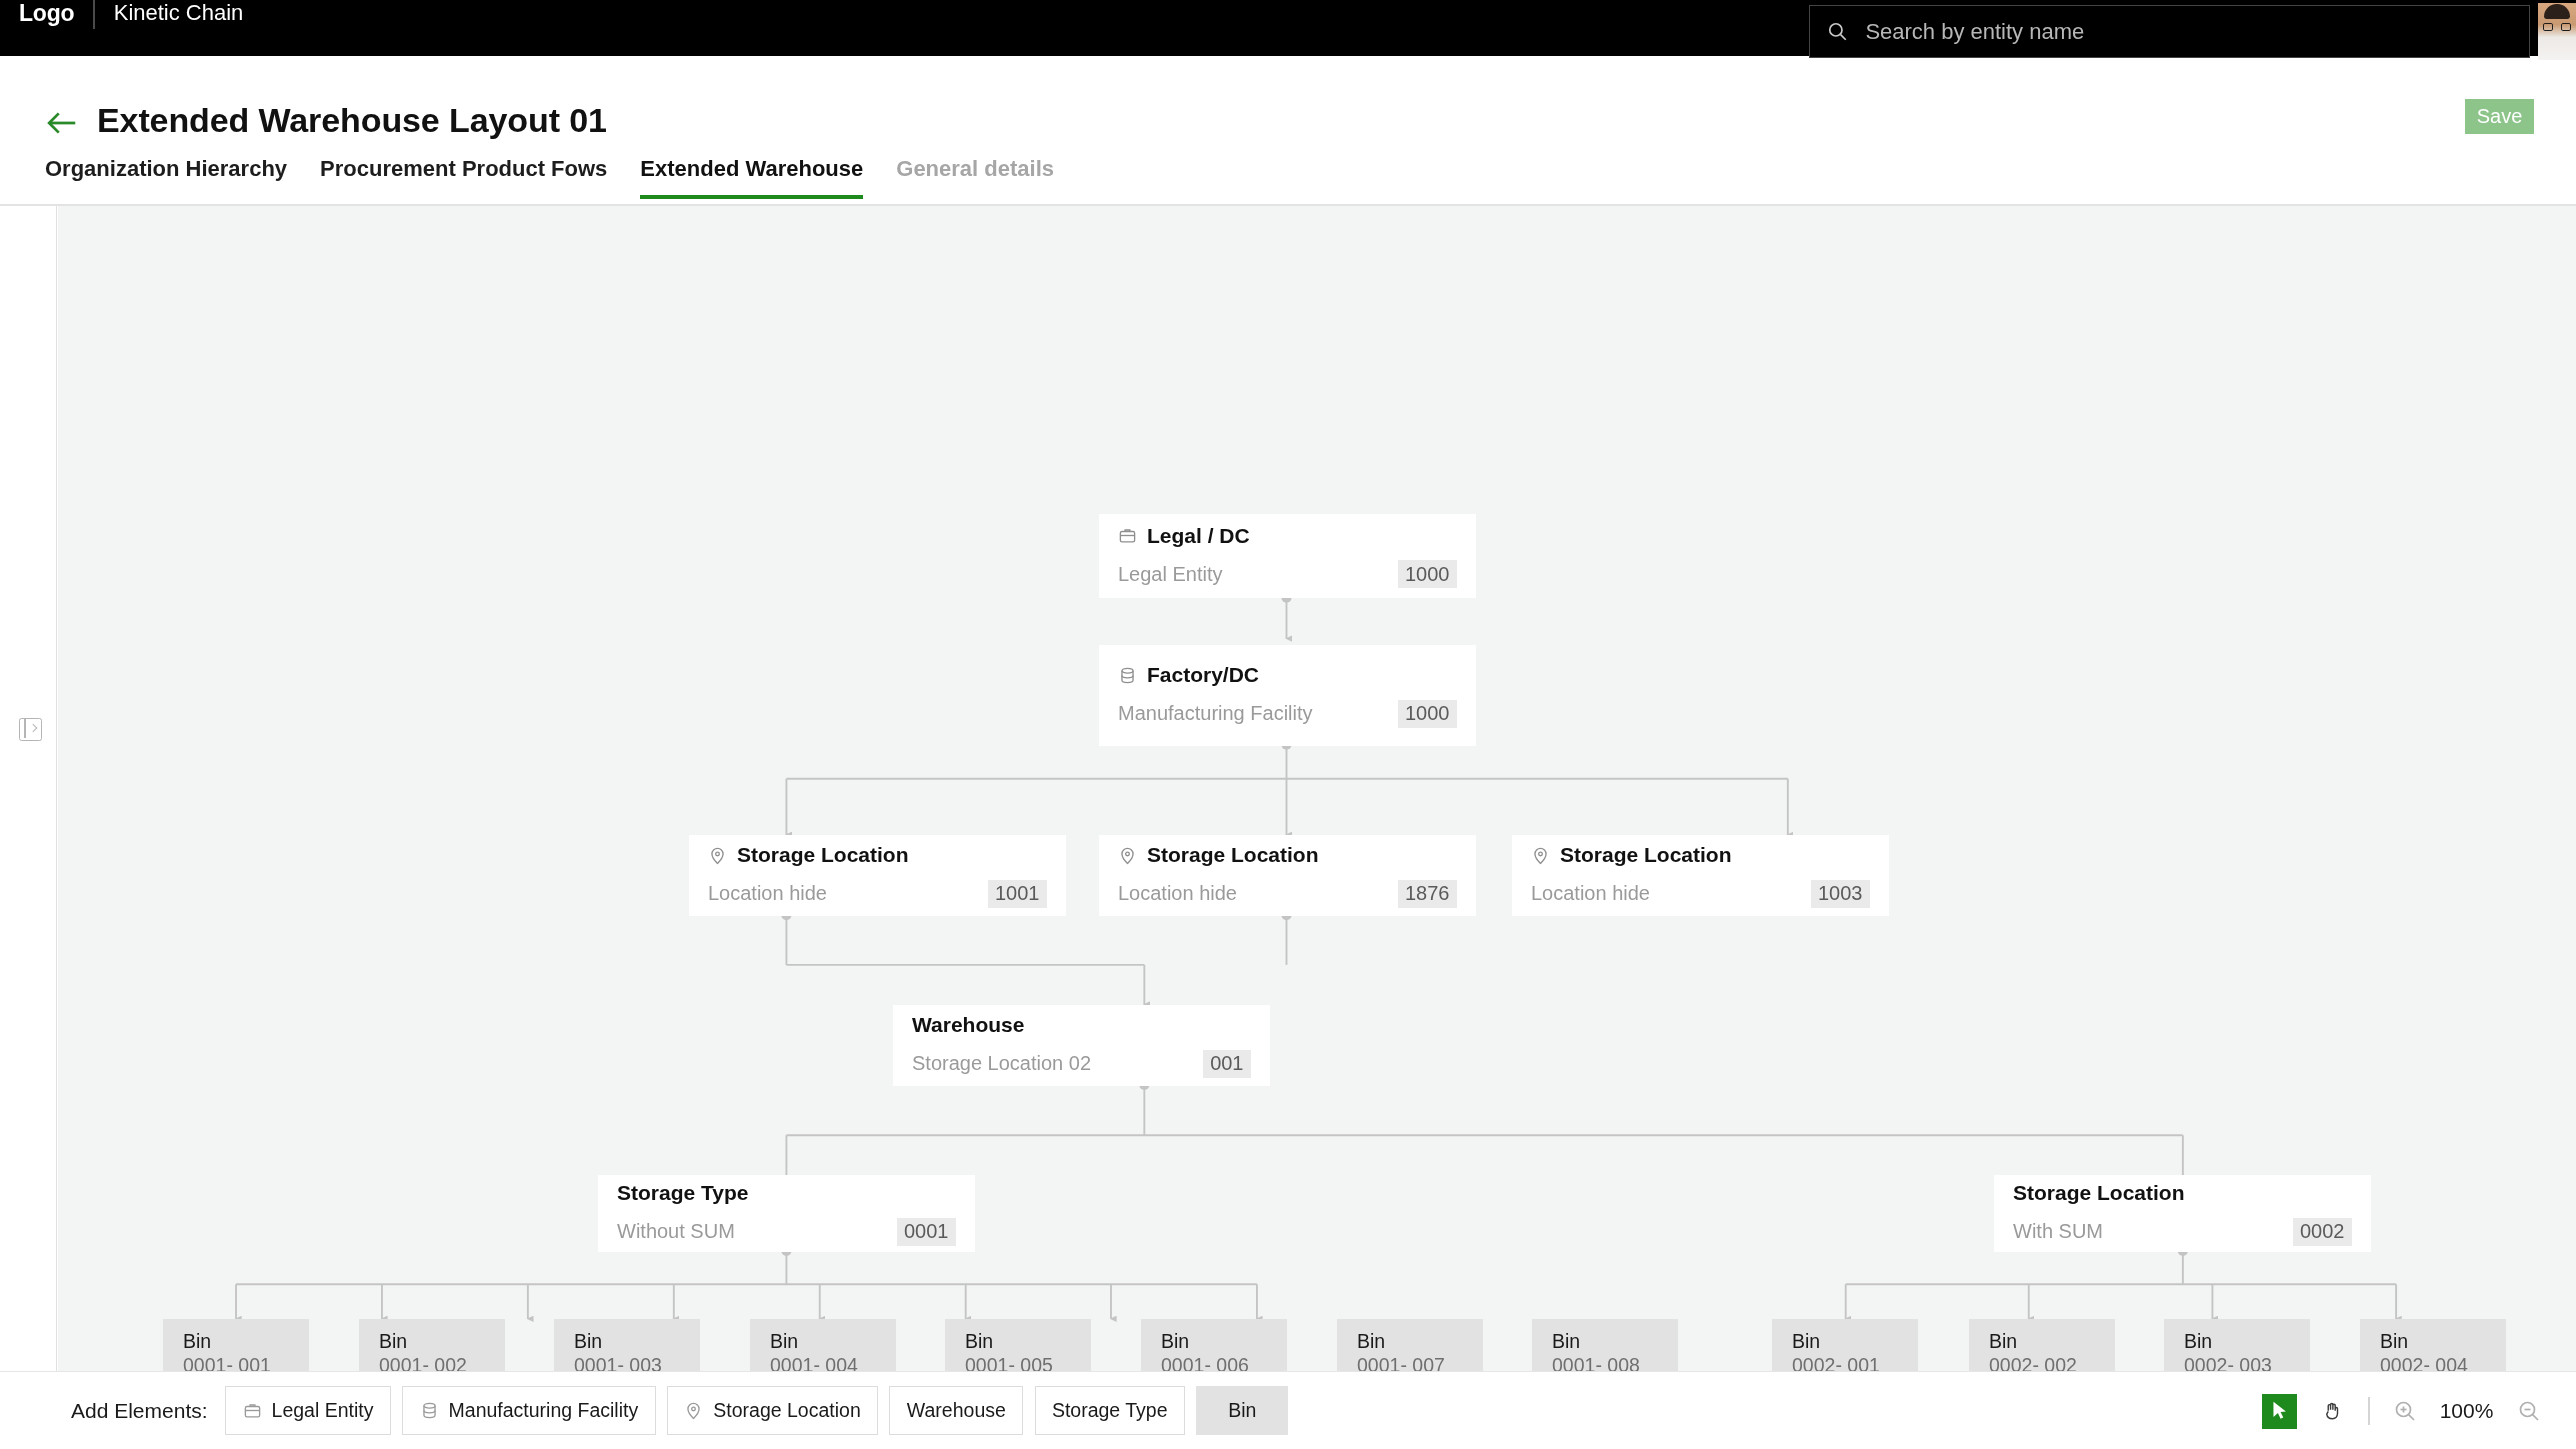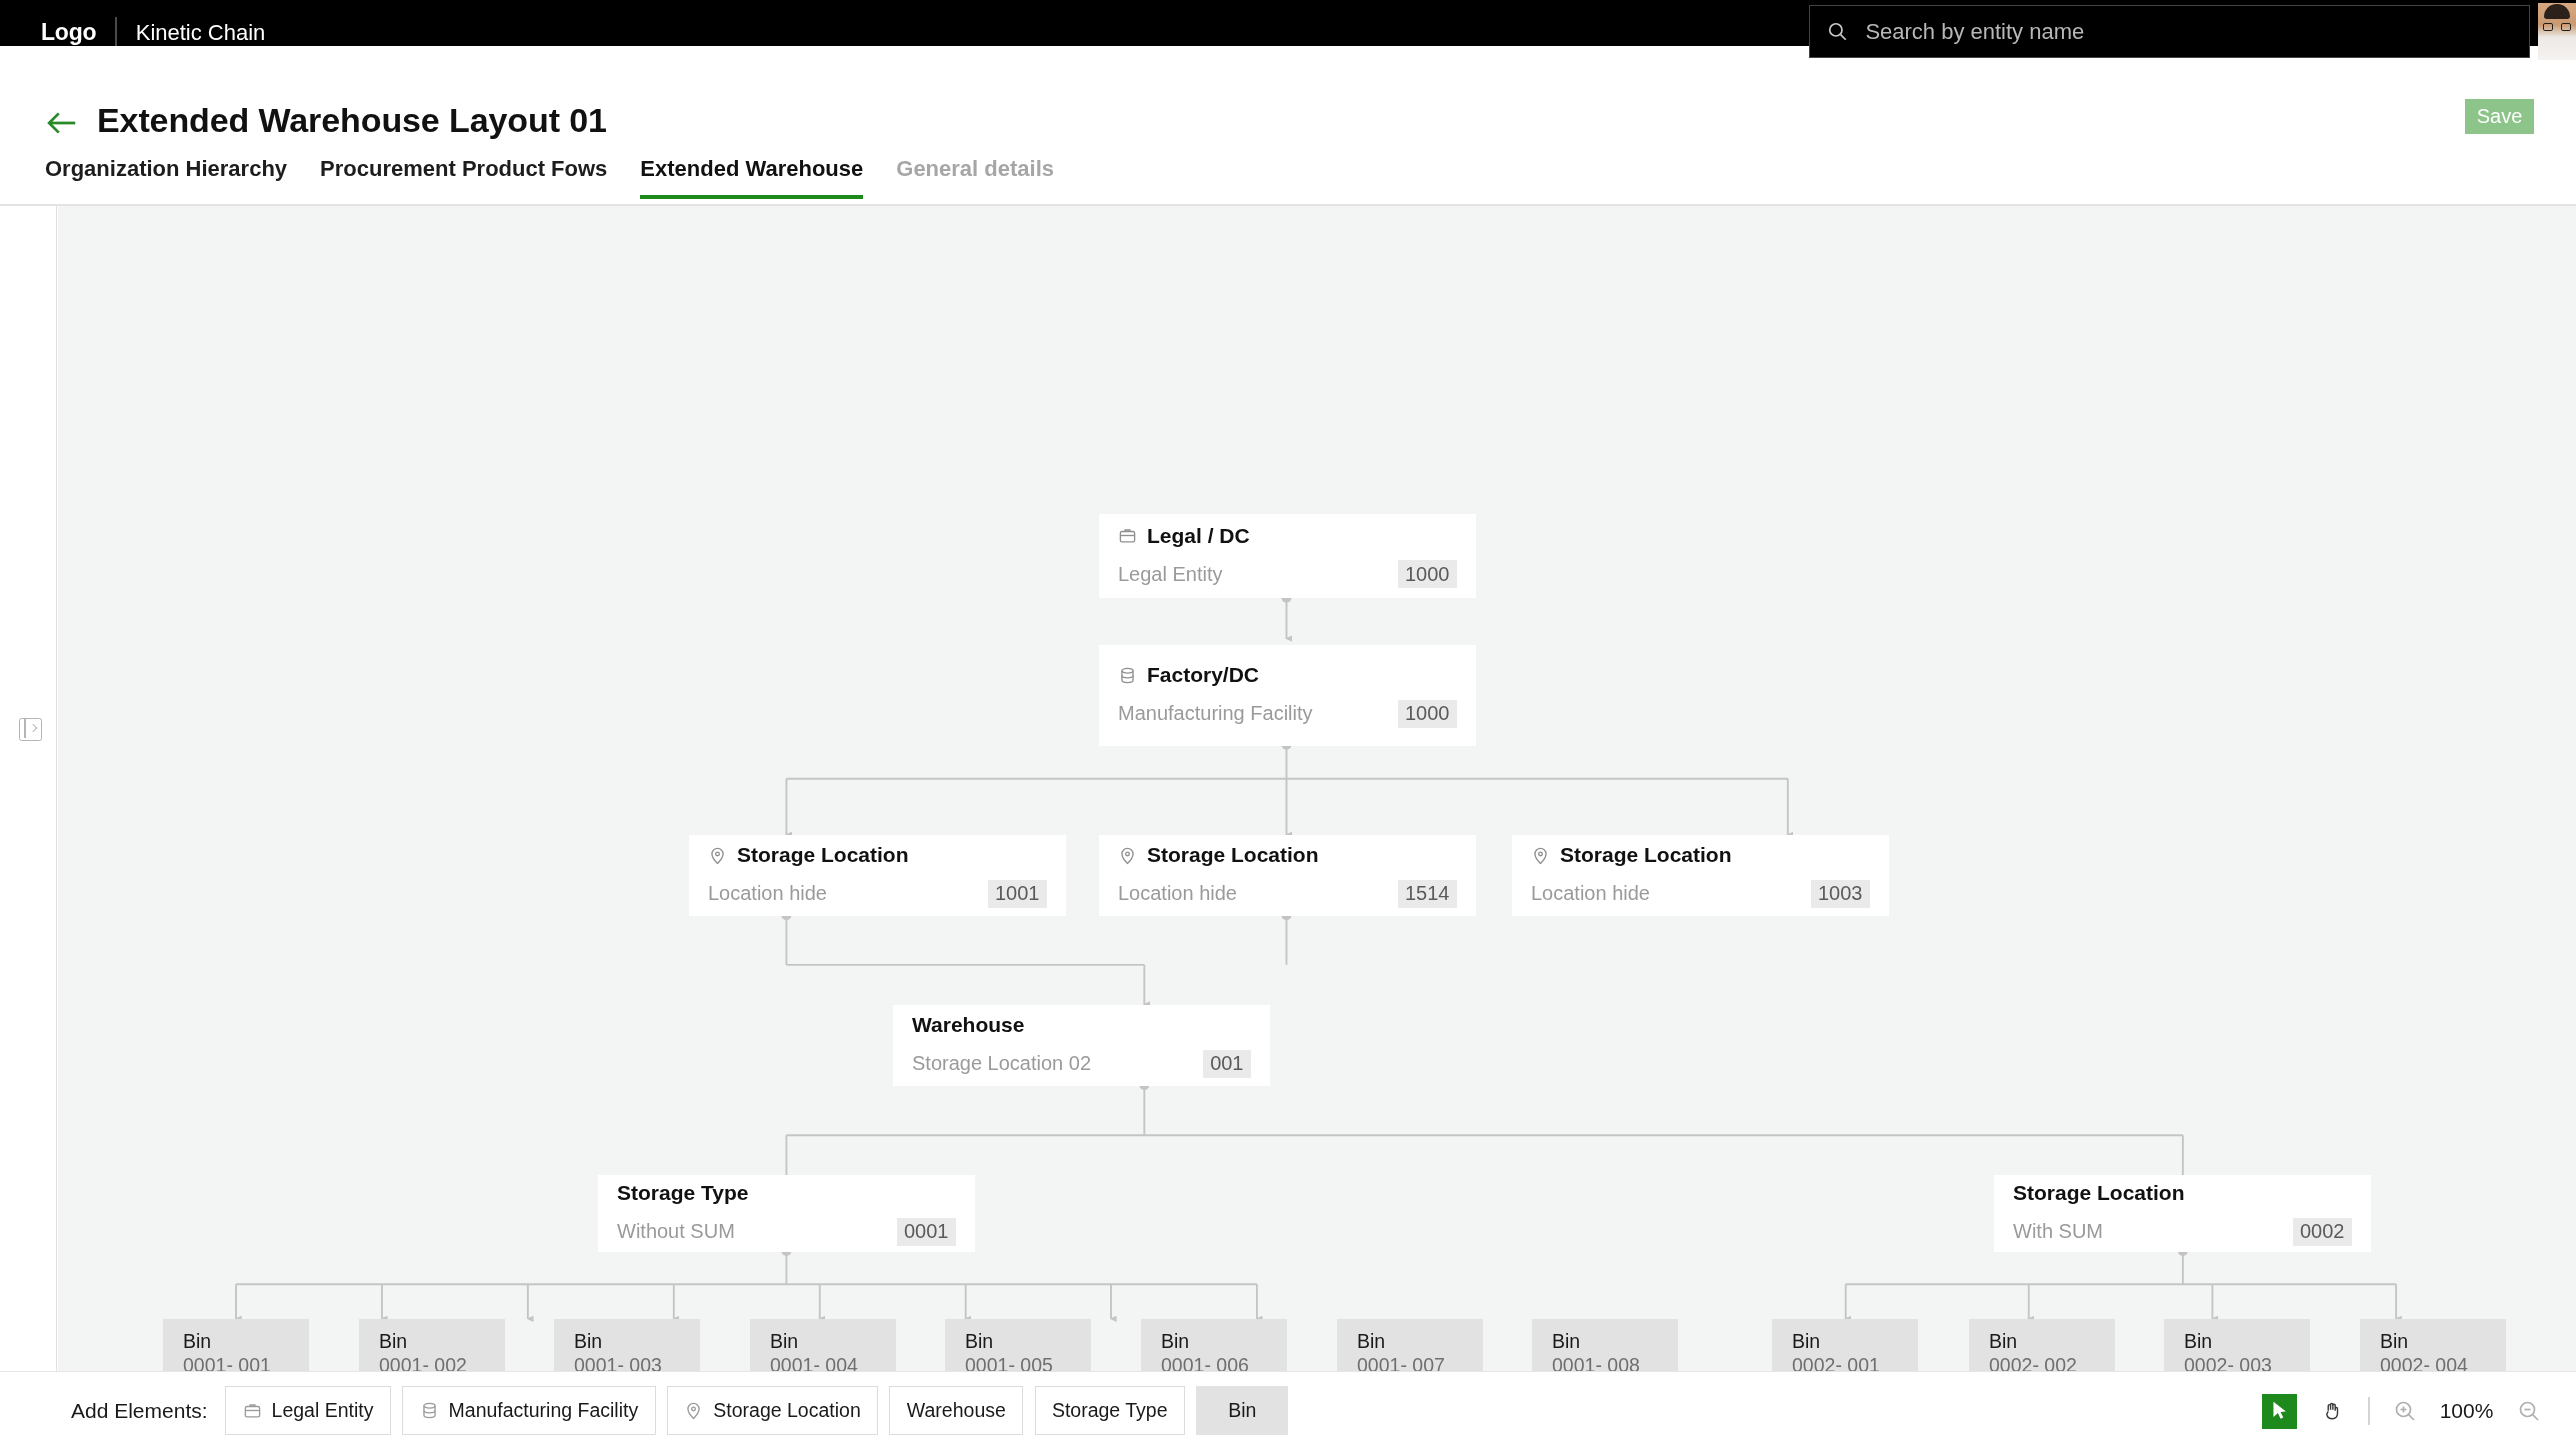--- a/index.html
+++ b/index.html
@@ -6,23 +6,23 @@
   html, body {
     width: 2576px; height: 1449px;
     font-family: "Liberation Sans", sans-serif;
     background: #ffffff;
     overflow: hidden;
   }
 
   
   .topbar {
     position: absolute; top: 0; left: 0;
-    width: 2576px; height: 46px;
+    width: 2576px; height: 56px;
     background: #000000;
-    display: flex; align-items: flex-end; padding-left: 22px;
+    display: flex; align-items: flex-start;
   }
   .logo {
     color: #ffffff; font-weight: bold; font-size: 23px;
     margin-left: 19px; letter-spacing: -0.2px;
   }
   .nav-divider {
     width: 1.3px; height: 29px; background: #4a4a4a; margin: 0 19px;
   }
   .brand { color: #ffffff; font-size: 22px; }
   .nav-links { display: flex; align-items: stretch; height: 62px; margin-left: 69px; }
@@ -298,21 +298,21 @@
   <div class="node" style="left:1041px; top:629px; width:377px; height:81px;">
     <div class="n-title">
       <svg class="icon-svg" viewBox="0 0 24 24" fill="none" stroke="#8f8f8f" stroke-width="1.7">
         <path d="M12 22s7-7 7-12a7 7 0 10-14 0c0 5 7 12 7 12z"></path>
           <circle cx="12" cy="10" r="2.3"></circle>
       </svg>
       <span>Storage Location</span>
     </div>
     <div class="n-row">
       <span class="n-sub">Location hide</span>
-      <span class="n-code">1514</span>
+      <span class="n-code">1876</span>
     </div>
   </div>
 
   <div class="node" style="left:1454px; top:629px; width:377px; height:81px;">
     <div class="n-title">
       <svg class="icon-svg" viewBox="0 0 24 24" fill="none" stroke="#8f8f8f" stroke-width="1.7">
         <path d="M12 22s7-7 7-12a7 7 0 10-14 0c0 5 7 12 7 12z"></path>
           <circle cx="12" cy="10" r="2.3"></circle>
       </svg>
       <span>Storage Location</span>

